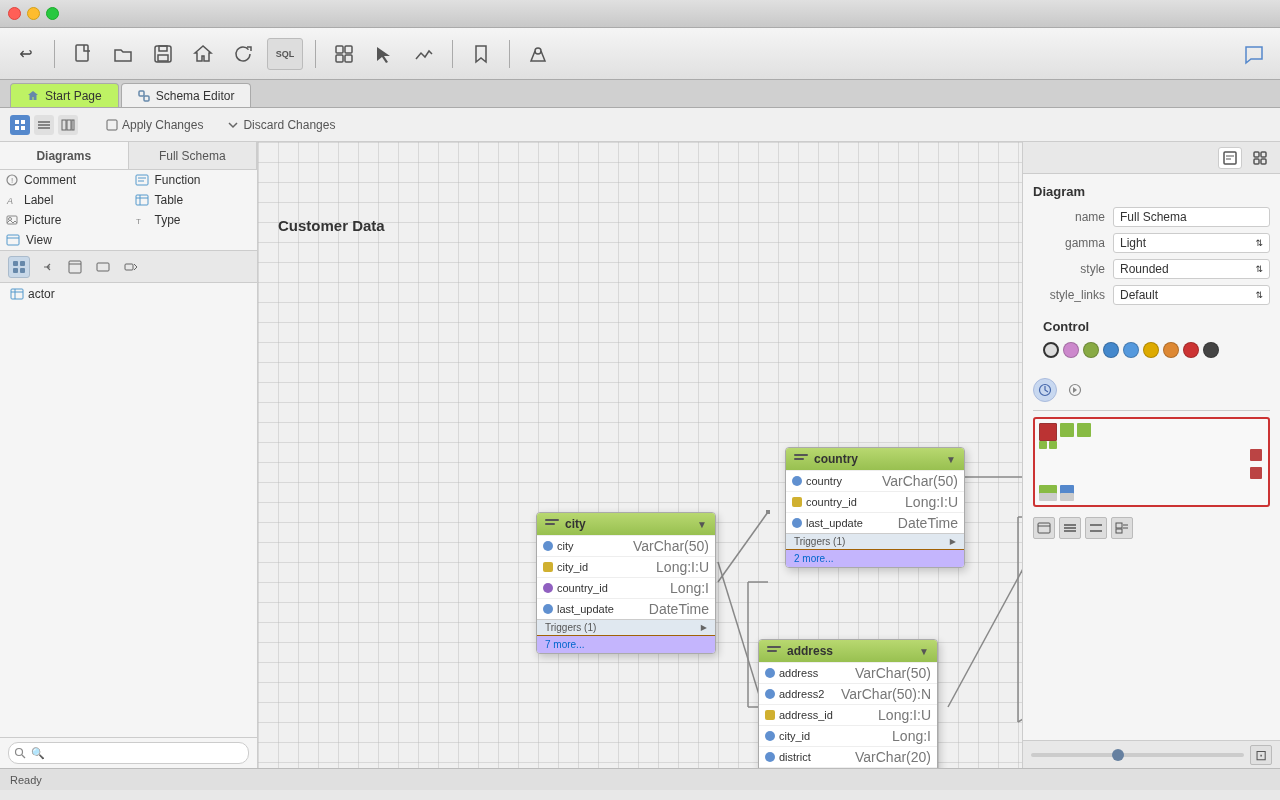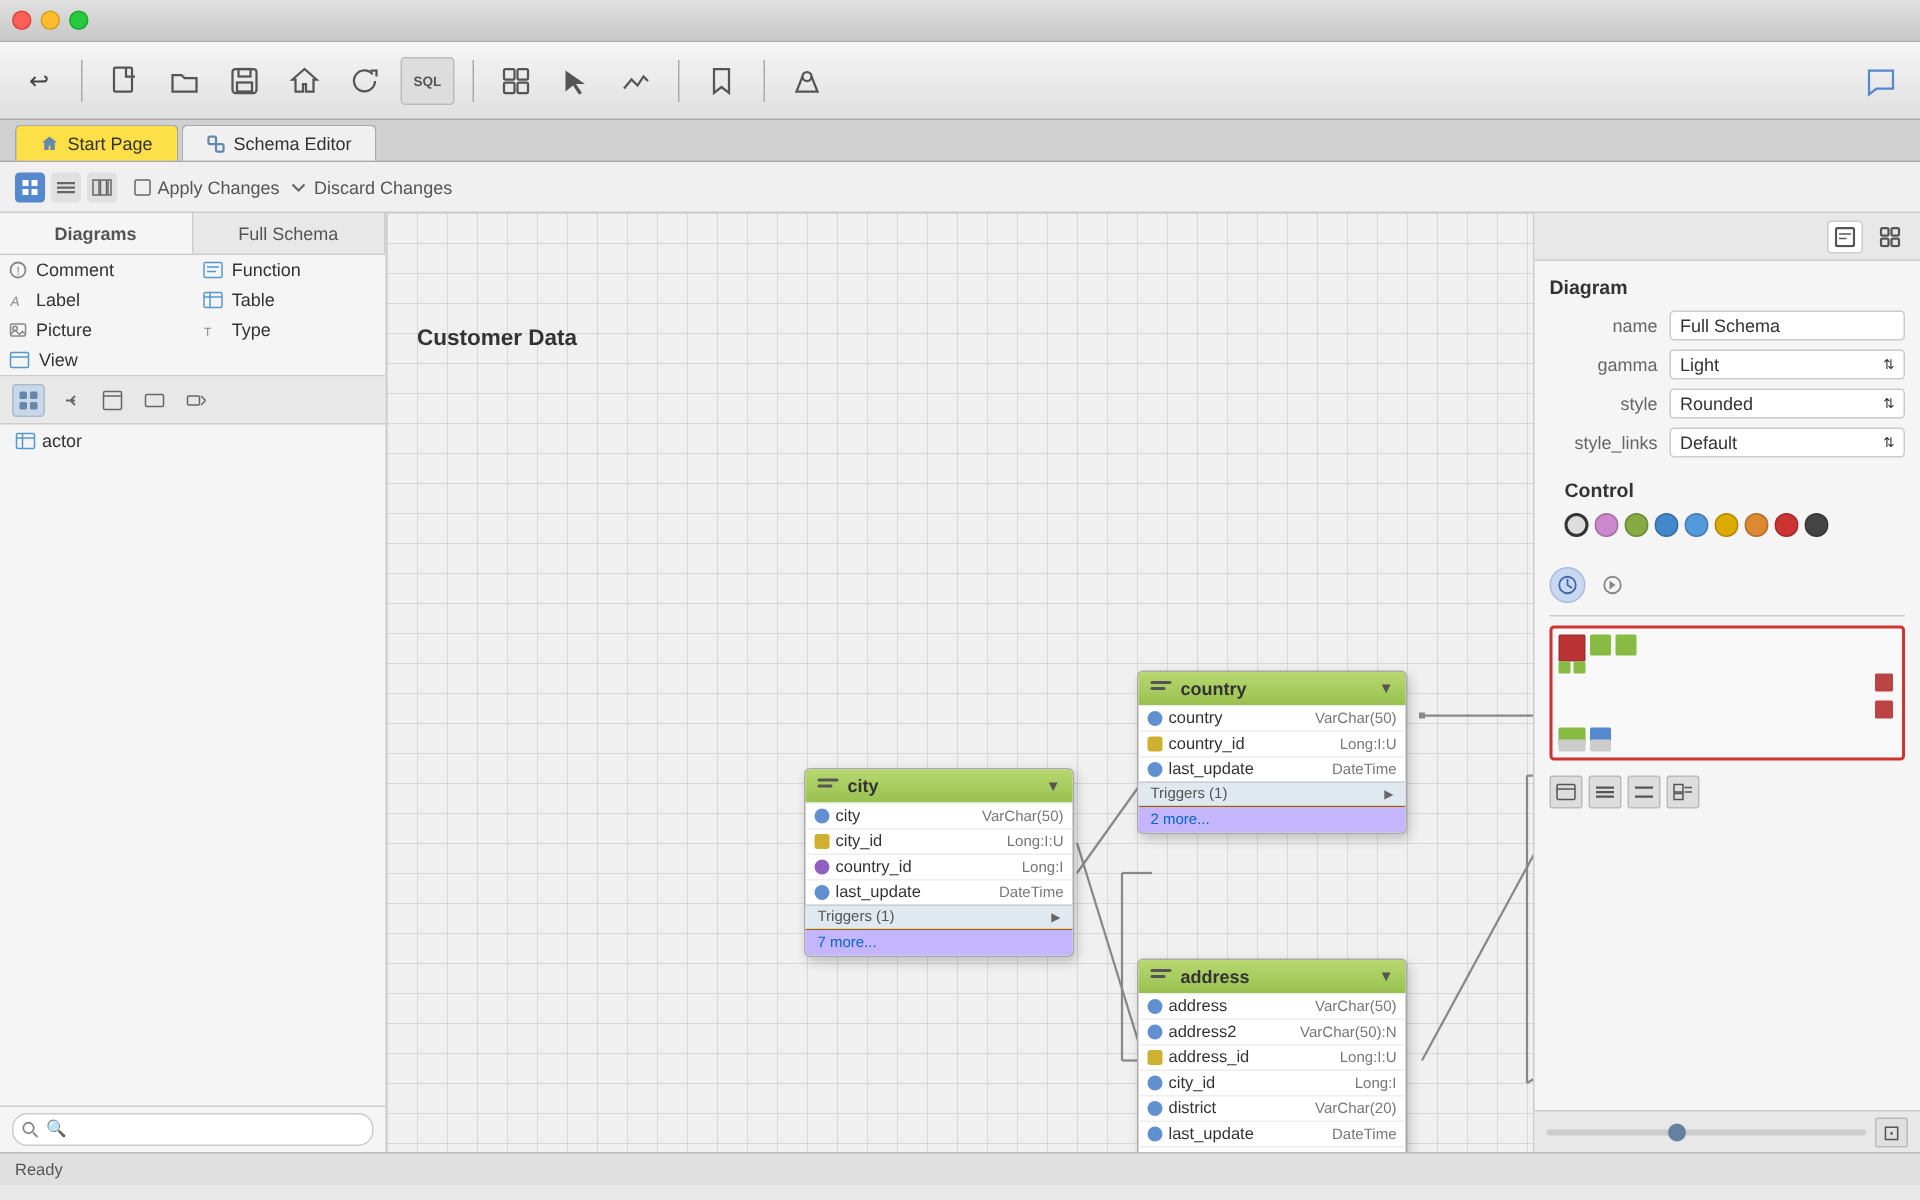--- a/index.html
+++ b/index.html
@@ -12,25 +12,25 @@
     .tl-yellow { background: #febc2e; border: 1px solid #d4a017; }
     .tl-green { background: #28c840; border: 1px solid #1aab29; }
 
     
     .toolbar { height: 52px; background: linear-gradient(to bottom, #f5f5f5, #e0e0e0); border-bottom: 1px solid #aaa; display: flex; align-items: center; padding: 0 10px; gap: 8px; }
     .toolbar-icon { width: 32px; height: 32px; display: flex; align-items: center; justify-content: center; border-radius: 4px; cursor: pointer; color: #444; font-size: 16px; }
     .toolbar-sep { width: 1px; height: 28px; background: #aaa; margin: 0 4px; }
 
     
     .tabs { height: 28px; background: #d0d0d0; display: flex; align-items: flex-end; padding: 0 10px; border-bottom: 1px solid #aaa; }
-    .tab { height: 24px; padding: 0 16px; background: #fde047; border: 1px solid #aaa; border-bottom: none; border-radius: 4px 4px 0 0; cursor: pointer; display: flex; align-items: center; gap: 6px; font-size: 12px; color: #333; margin-right: 2px; }
+    .tab { height: 24px; padding: 0 16px; background: #bef264; border: 1px solid #aaa; border-bottom: none; border-radius: 4px 4px 0 0; cursor: pointer; display: flex; align-items: center; gap: 6px; font-size: 12px; color: #333; margin-right: 2px; }
     .tab.active { background: #f0f0f0; font-weight: 500; }
 
     
-    .action-bar { height: 34px; background: #f0f0f0; border-bottom: 1px solid #ccc; display: flex; align-items: center; padding: 0 10px; gap: 7px; }
+    .action-bar { height: 34px; background: #f0f0f0; border-bottom: 1px solid #ccc; display: flex; align-items: center; padding: 0 10px; gap: 24px; }
     .action-btn { display: flex; align-items: center; gap: 4px; cursor: pointer; color: #555; font-size: 12px; }
 
     
     .main { display: flex; height: calc(800px - 28px - 52px - 28px - 34px - 32px); }
 
     
     .sidebar { width: 258px; background: #f5f5f5; border-right: 1px solid #ccc; display: flex; flex-direction: column; }
     .sidebar-tabs { height: 28px; background: #e8e8e8; display: flex; border-bottom: 1px solid #ccc; }
     .sidebar-tab { flex: 1; display: flex; align-items: center; justify-content: center; font-size: 12px; cursor: pointer; color: #555; border-right: 1px solid #ccc; }
     .sidebar-tab.active { background: #f5f5f5; font-weight: 600; }
@@ -77,21 +77,21 @@
     
     .db-table { position: absolute; background: white; border: 1px solid #aaa; border-radius: 4px; box-shadow: 2px 3px 8px rgba(0,0,0,0.2); min-width: 180px; font-size: 11px; }
     .db-table-header { padding: 4px 8px; border-radius: 3px 3px 0 0; display: flex; align-items: center; gap: 6px; font-weight: 600; font-size: 12px; color: #333; }
     .db-table-header.green { background: linear-gradient(to bottom, #b8d870, #98c050); }
     .db-table-row { display: flex; align-items: center; padding: 2px 6px; border-top: 1px solid #eee; gap: 4px; }
     .field-icon { width: 10px; height: 10px; border-radius: 50%; flex-shrink: 0; }
     .field-icon.blue { background: #6090d0; }
     .field-icon.yellow { background: #d0b030; border-radius: 2px; }
     .field-icon.purple { background: #9060c0; }
     .field-name { flex: 1; color: #333; }
-    .field-type { color: #777; font-size: 10px; }
+    .field-type { color: #777; font-size: 14px; }
     .db-table-footer { padding: 3px 8px; background: #c4b5fd; border-top: 1px solid #a16207; border-radius: 0 0 3px 3px; font-size: 10px; color: #666; display: flex; align-items: center; justify-content: space-between; cursor: pointer; }
     .db-table-footer span { color: #0066cc; }
     .triggers-row { padding: 2px 8px; background: #e0e8f0; border-top: 1px solid #ccc; display: flex; align-items: center; justify-content: space-between; font-size: 10px; color: #555; }
     .triggers-arrow { font-size: 8px; color: #666; }
 
     .valentina-logo { position: absolute; top: 20px; left: 30px; }
 
     svg.connections { position: absolute; top: 0; left: 0; width: 100%; height: 100%; pointer-events: none; }
     svg.connections line, svg.connections path { stroke: #888; stroke-width: 1.5; fill: none; }
     svg.connections rect { fill: #888; }
@@ -412,21 +412,21 @@
       </div>
       <div class="triggers-row">
         <span>Triggers (1)</span>
         <span class="triggers-arrow">▶</span>
       </div>
       <div class="db-table-footer">
         <span>7 more...</span>
       </div>
     </div>
 
-    <div class="db-table" style="left:500px;top:305px;width:175px;">
+    <div class="db-table" style="left:527px;top:305px;width:175px;">
       <div class="db-table-header green">
         <div style="width:14px;height:10px;display:flex;flex-direction:column;gap:2px;flex-shrink:0;">
           <span style="height:2px;background:#555;border-radius:1px;width:100%;display:block;"></span>
           <span style="height:2px;background:#555;border-radius:1px;width:70%;display:block;"></span>
         </div>
         <span>country</span>
         <span style="margin-left:auto;font-size:10px;color:#555;">▼</span>
       </div>
       <div class="db-table-row">
         <div class="field-icon blue"></div>

